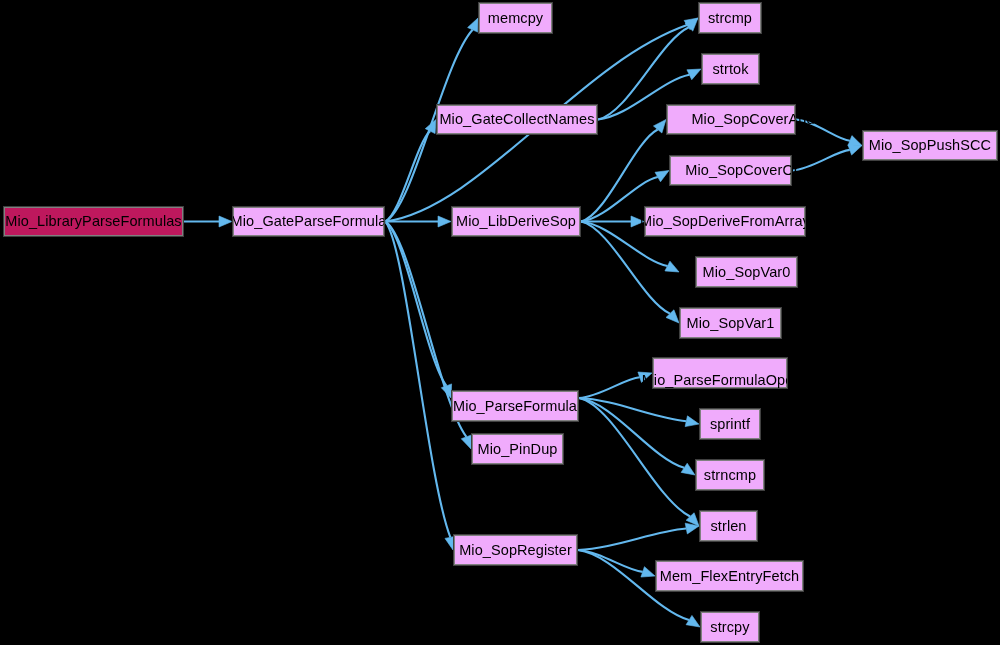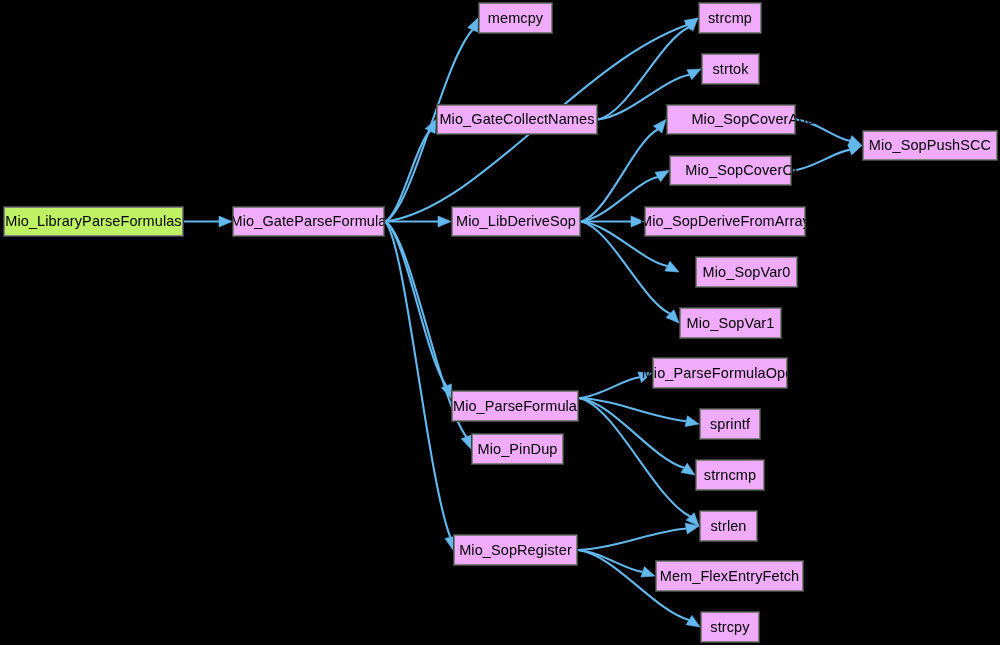--- a/index.html
+++ b/index.html
@@ -43,21 +43,21 @@
     align-items: center;
     justify-content: center;
     color: #000000;
     font-size: 14.5px;
     line-height: 1;
     letter-spacing: 0.1px;
     white-space: nowrap;
     z-index: 2;
   }
   .node.root {
-    background: #bef264;
+    background: #be185d;
   }
   .node-label {
     pointer-events: none;
   }
 </style>
 </head>
 <body>
 
 <div id="graph-root">
   <svg id="graph-svg" viewBox="0 0 1000 645" xmlns="http://www.w3.org/2000/svg">
@@ -146,21 +146,21 @@
       </div>
       <div class="node" style="left: 696px; top: 257px; width: 101px; height: 30px;">
         <span class="node-label">Mio_SopVar0</span>
       </div>
       <div class="node" style="left: 680px; top: 308px; width: 101px; height: 30px;">
         <span class="node-label">Mio_SopVar1</span>
       </div>
       <div class="node" style="left: 452px; top: 391px; width: 126px; height: 30px;">
         <span class="node-label">Mio_ParseFormula</span>
       </div>
-      <div class="node" style="left: 653px; top: 358px; width: 134px; height: 30px;">
+      <div class="node" style="left: 653px; top: 358px; width: 134px; height: 30px; align-items: flex-end;">
         <span class="node-label">Mio_ParseFormulaOper</span>
       </div>
       <div class="node" style="left: 700px; top: 409px; width: 60px; height: 30px;">
         <span class="node-label">sprintf</span>
       </div>
       <div class="node" style="left: 696px; top: 460px; width: 68px; height: 30px;">
         <span class="node-label">strncmp</span>
       </div>
       <div class="node" style="left: 472px; top: 434px; width: 91px; height: 30px;">
         <span class="node-label">Mio_PinDup</span>

